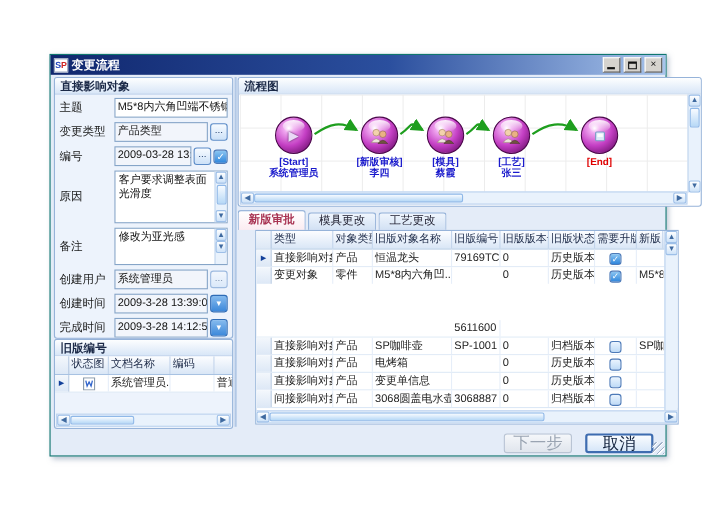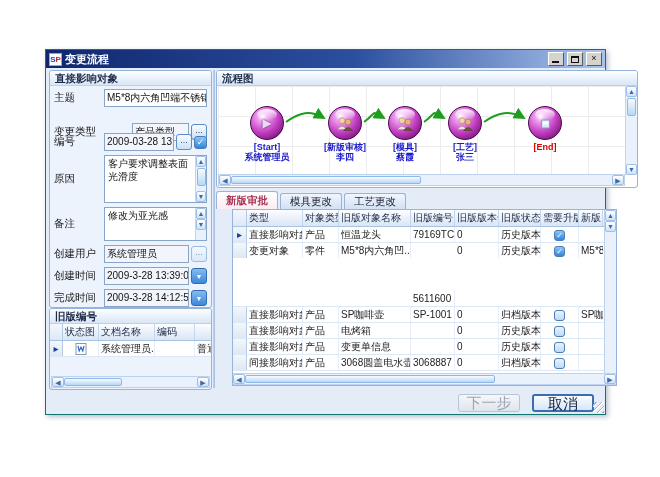--- a/index.html
+++ b/index.html
@@ -87,21 +87,21 @@
       <div class="group" style="left:3px;top:2px;width:163px;height:238px;">
         <div class="group-hd">直接影响对象</div>
 
         <div class="frow" style="top:18px;height:18px;">
           <span class="flabel">主题</span>
           <span class="fctl">
               <span class="tin">M5*8内六角凹端不锈钢紧固螺钉</span>
             </span>
         </div>
 
-        <div class="frow" style="top:52px;height:18px;gap:28px;">
+        <div class="frow" style="top:40px;height:18px;">
           <span class="flabel">变更类型</span>
           <span class="fctl">
             <span class="tin ro">产品类型</span>
             <span class="btn-dots">...</span>
           </span>
         </div>
 
         <div class="frow" style="top:62px;height:18px;">
           <span class="flabel">编号</span>
           <span class="fctl">

